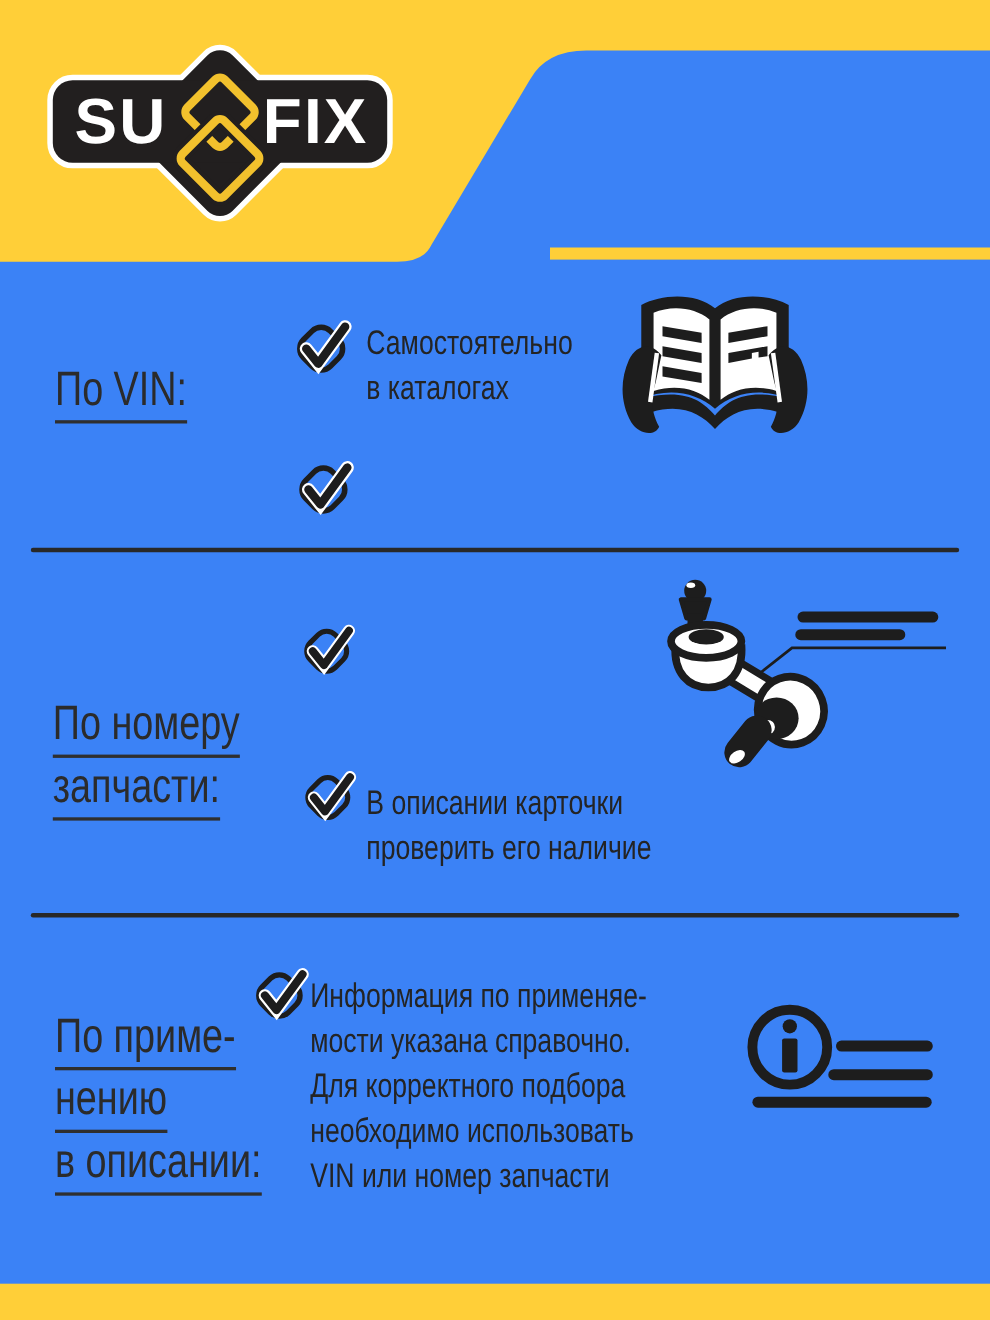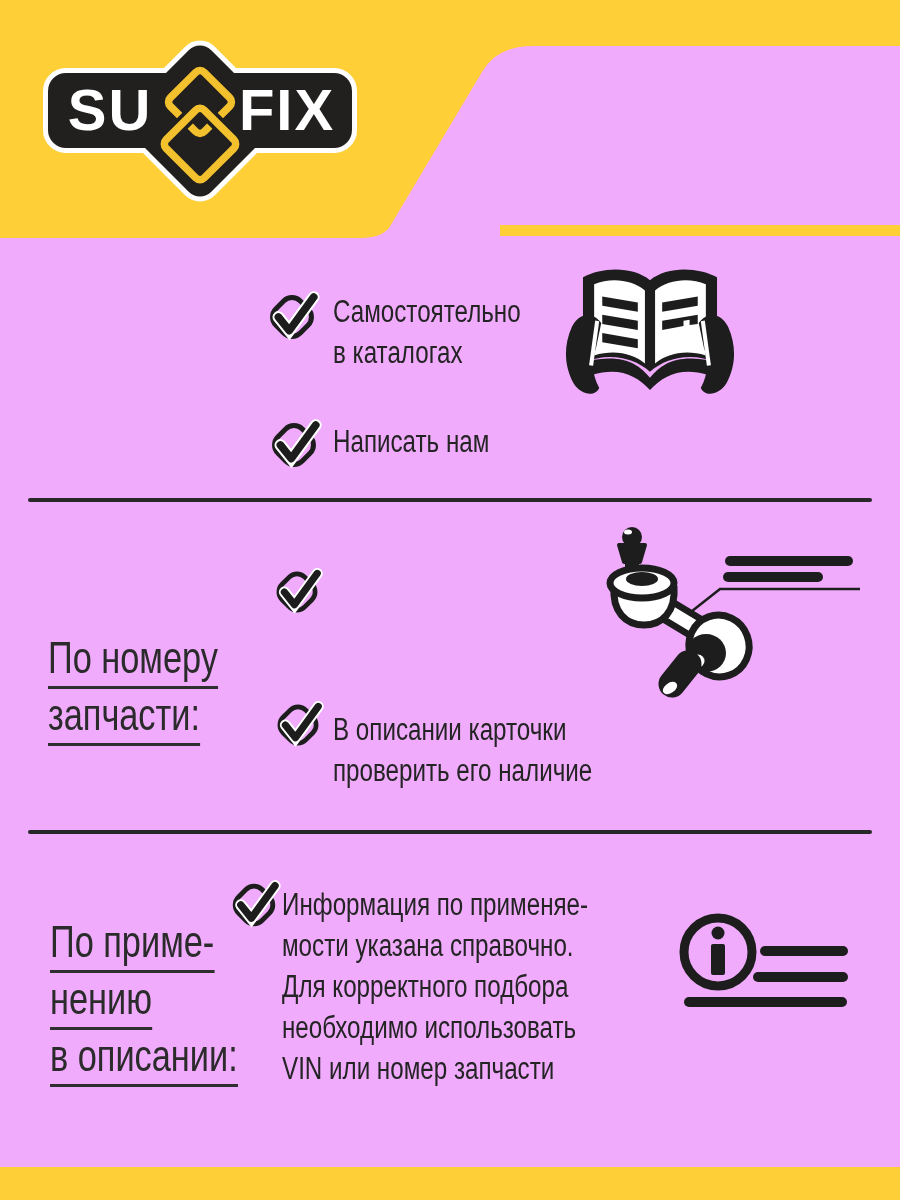--- a/index.html
+++ b/index.html
@@ -1,16 +1,16 @@
 <!DOCTYPE html>
 <html><head>
 <meta charset="utf-8">
 <style>
   html,body{margin:0;padding:0;background:#fff;}
-  .canvas{position:relative;width:900px;height:1200px;background:#f0abfc;overflow:hidden;
+  .canvas{position:relative;width:900px;height:1200px;background:#3b82f6;overflow:hidden;
           font-family:"Liberation Sans",sans-serif;color:#1d1d1d;}
   .abs{position:absolute;}
   
   .cx{transform:scaleX(.78);transform-origin:0 0;white-space:nowrap;}
   .cx-r{transform:scaleX(.78);transform-origin:100% 0;white-space:nowrap;}
   .title{font-size:38px;font-weight:700;line-height:48px;text-align:right;color:#1b1b1b;letter-spacing:-.5px;}
   .sec-label{font-size:44px;line-height:52px;color:#2b2b2b;}
   .sec-label .ln{display:block;}
   .sec-label .ul{display:inline-block;border-bottom:3px solid #2f2f2f;padding-bottom:2px;}
   .check-text{font-size:31px;line-height:41px;color:#242424;}
@@ -48,35 +48,35 @@
 
     <rect x="146" y="48" width="48" height="48" rx="6" transform="rotate(45 170 72)" fill="none" stroke="#F2C12D" stroke-width="7.5"></rect>
     <rect x="143" y="87" width="54" height="54" rx="6" transform="rotate(45 170 114)" fill="none" stroke="#221f1f" stroke-width="15"></rect>
     <rect x="143" y="87" width="54" height="54" rx="6" transform="rotate(45 170 114)" fill="none" stroke="#F2C12D" stroke-width="7.5"></rect>
     <text x="80" y="100" text-anchor="middle" fill="#ffffff" font-family="Liberation Sans, sans-serif" font-weight="700" font-size="58" letter-spacing="2">SU</text>
     <text x="257" y="100" text-anchor="middle" fill="#ffffff" font-family="Liberation Sans, sans-serif" font-weight="700" font-size="58" letter-spacing="2">FIX</text>
   </svg>
 
   <div class="ybar" style="left:500px;top:225px;width:400px;height:11px"></div>
 
+  <div class="abs sec-label" style="left:50px;top:328px">
+    <div class="ln cx"><span class="ul">По VIN:</span></div>
+  </div>
 
   <svg class="abs" style="left:263px;top:288px" width="58" height="58">
       <use href="#checkbox"></use>
     </svg>
   <div class="abs check-text" style="left:333px;top:291px">
     <div class="cx">Самостоятельно</div>
     <div class="cx">в каталогах</div>
   </div>
 
   <svg class="abs" style="left:265px;top:416px" width="58" height="58">
       <use href="#checkbox"></use>
     </svg>
-  <div class="abs check-text" style="left:333px;top:421px">
-    <div class="cx">Написать нам</div>
-  </div>
 
   <svg class="abs" style="left:561px;top:264px" width="178" height="132" viewBox="0 0 174 130">
 
     <path d="M87,16 C70,2 40,3 21,13 L21,97 C45,87 70,91 87,106 C104,91 129,87 153,97 L153,13 C134,3 104,2 87,16 Z" fill="#1d1d1d"></path>
 
     <path d="M82,26 C69,15 48,13 32,20 L32,90 C52,84 70,88 82,98 Z" fill="#ffffff"></path>
     <path d="M92,26 C105,15 126,13 142,20 L142,90 C122,84 104,88 92,98 Z" fill="#ffffff"></path>
 
     <path d="M40,32 L75,38 L75,47 L40,41 Z" fill="#1d1d1d"></path>
     <path d="M40,50 L75,56 L75,65 L40,59 Z" fill="#1d1d1d"></path>

